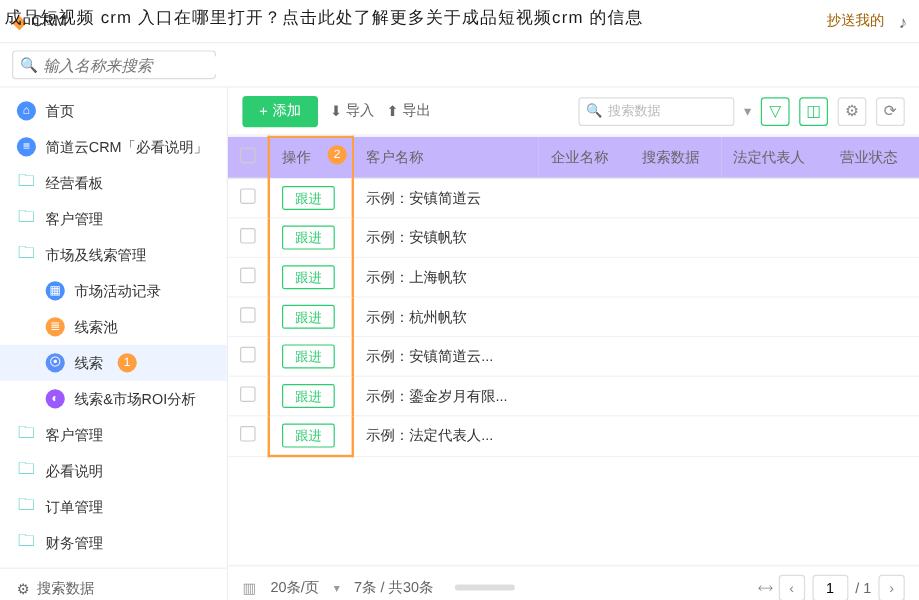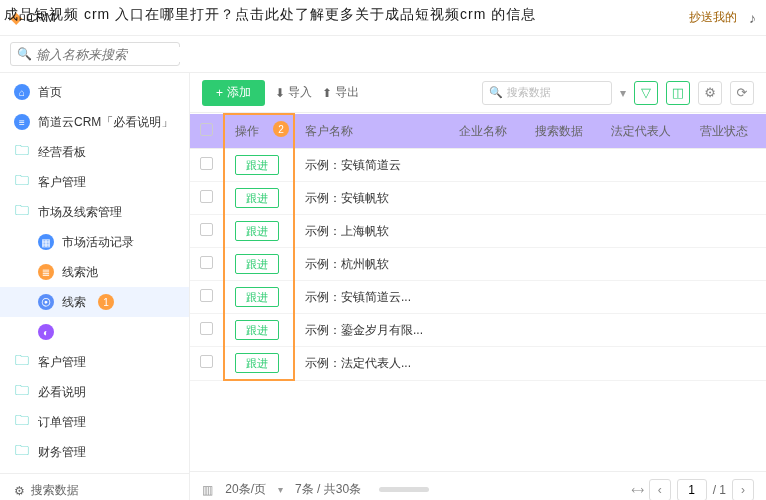--- a/index.html
+++ b/index.html
@@ -116,20 +116,21 @@
           <span class="circle-icon ic-db">≣</span>
           <span>线索池</span>
         </div>
       <div class="nav-item sub active">
           <span class="circle-icon ic-node">⦿</span>
           <span>线索</span>
           <span class="badge-num">1</span>
         </div>
       <div class="nav-item sub">
           <span class="circle-icon ic-chart">◐</span>
+          <span>线索&amp;市场ROI分析</span>
         </div>
       <div class="nav-item">
           <span class="nav-icon folder-icon">🗀</span>
           <span>客户管理</span>
         </div>
       <div class="nav-item">
           <span class="nav-icon folder-icon">🗀</span>
           <span>必看说明</span>
         </div>
       <div class="nav-item">

